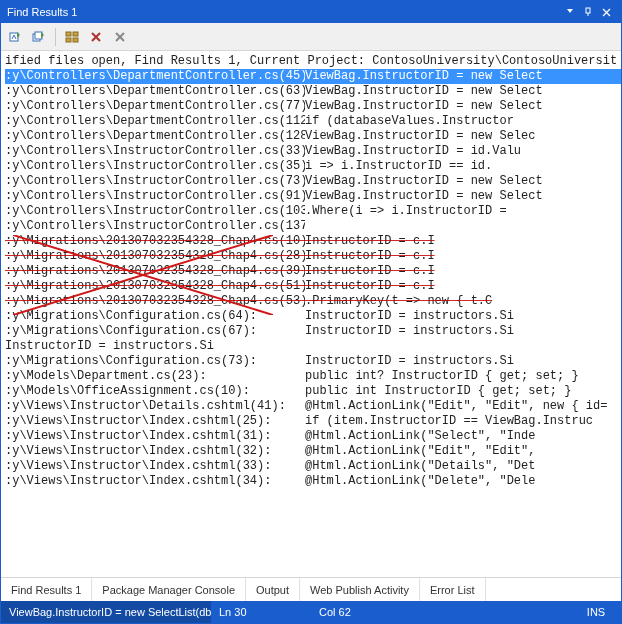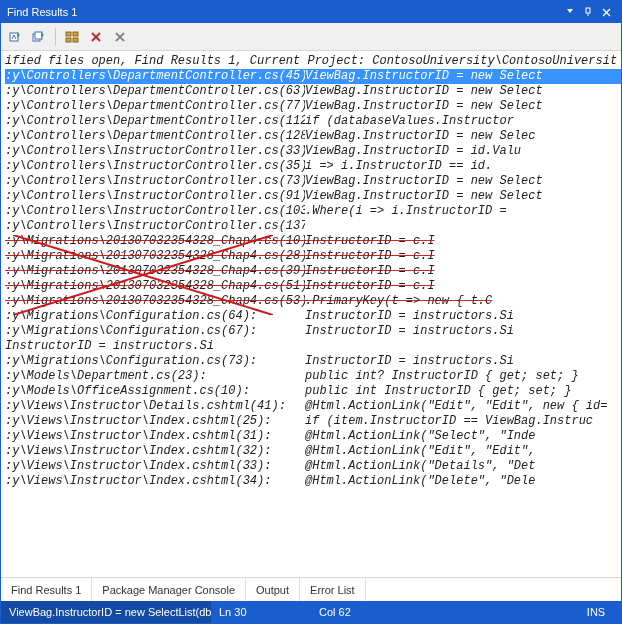--- a/index.html
+++ b/index.html
@@ -49,21 +49,21 @@
     flex: 1;
     overflow: hidden;
     position: relative;
     font-family: Consolas, "Courier New", monospace;
     font-size: 12px;
     line-height: 15px;
     white-space: nowrap;
     padding: 3px 0 0 4px;
     color: #222;
   }
-  .line { height: 15px; display: flex; font-style: italic; }
+  .line { height: 15px; display: flex; }
   .line .left { width: 300px; overflow: hidden; text-overflow: clip; }
   .line .right { flex: 1; overflow: hidden; }
   .line.sel { background: #3893ff; color: #fff; }
   .line.struck { text-decoration: line-through; text-decoration-color: rgba(200,0,0,0.85); text-decoration-thickness: 1px; }
   .red-x {
     position: absolute;
     left: 12px; top: 184px;
     width: 260px; height: 80px;
     pointer-events: none;
   }
@@ -283,20 +283,21 @@
   <svg class="red-x" viewBox="0 0 260 80" preserveAspectRatio="none">
     <line x1="0" y1="0" x2="260" y2="80" stroke="#d01818" stroke-width="2"></line>
     <line x1="0" y1="80" x2="260" y2="0" stroke="#d01818" stroke-width="2"></line>
   </svg>
 </div>
 
 <div class="tabs" id="tabs-row">
     <div class="tab active">Find Results 1</div>
     <div class="tab">Package Manager Console</div>
     <div class="tab">Output</div>
+    <div class="tab">Web Publish Activity</div>
     <div class="tab">Error List</div>
   </div>
 
 <div class="statusbar">
   <div class="cell primary">ViewBag.InstructorID = new SelectList(db....</div>
   <div class="cell" style="width:100px">Ln 30</div>
   <div class="cell" style="width:100px">Col 62</div>
   <div class="cell wide">Ch 62</div>
   <div class="cell ins">INS</div>
 </div>

